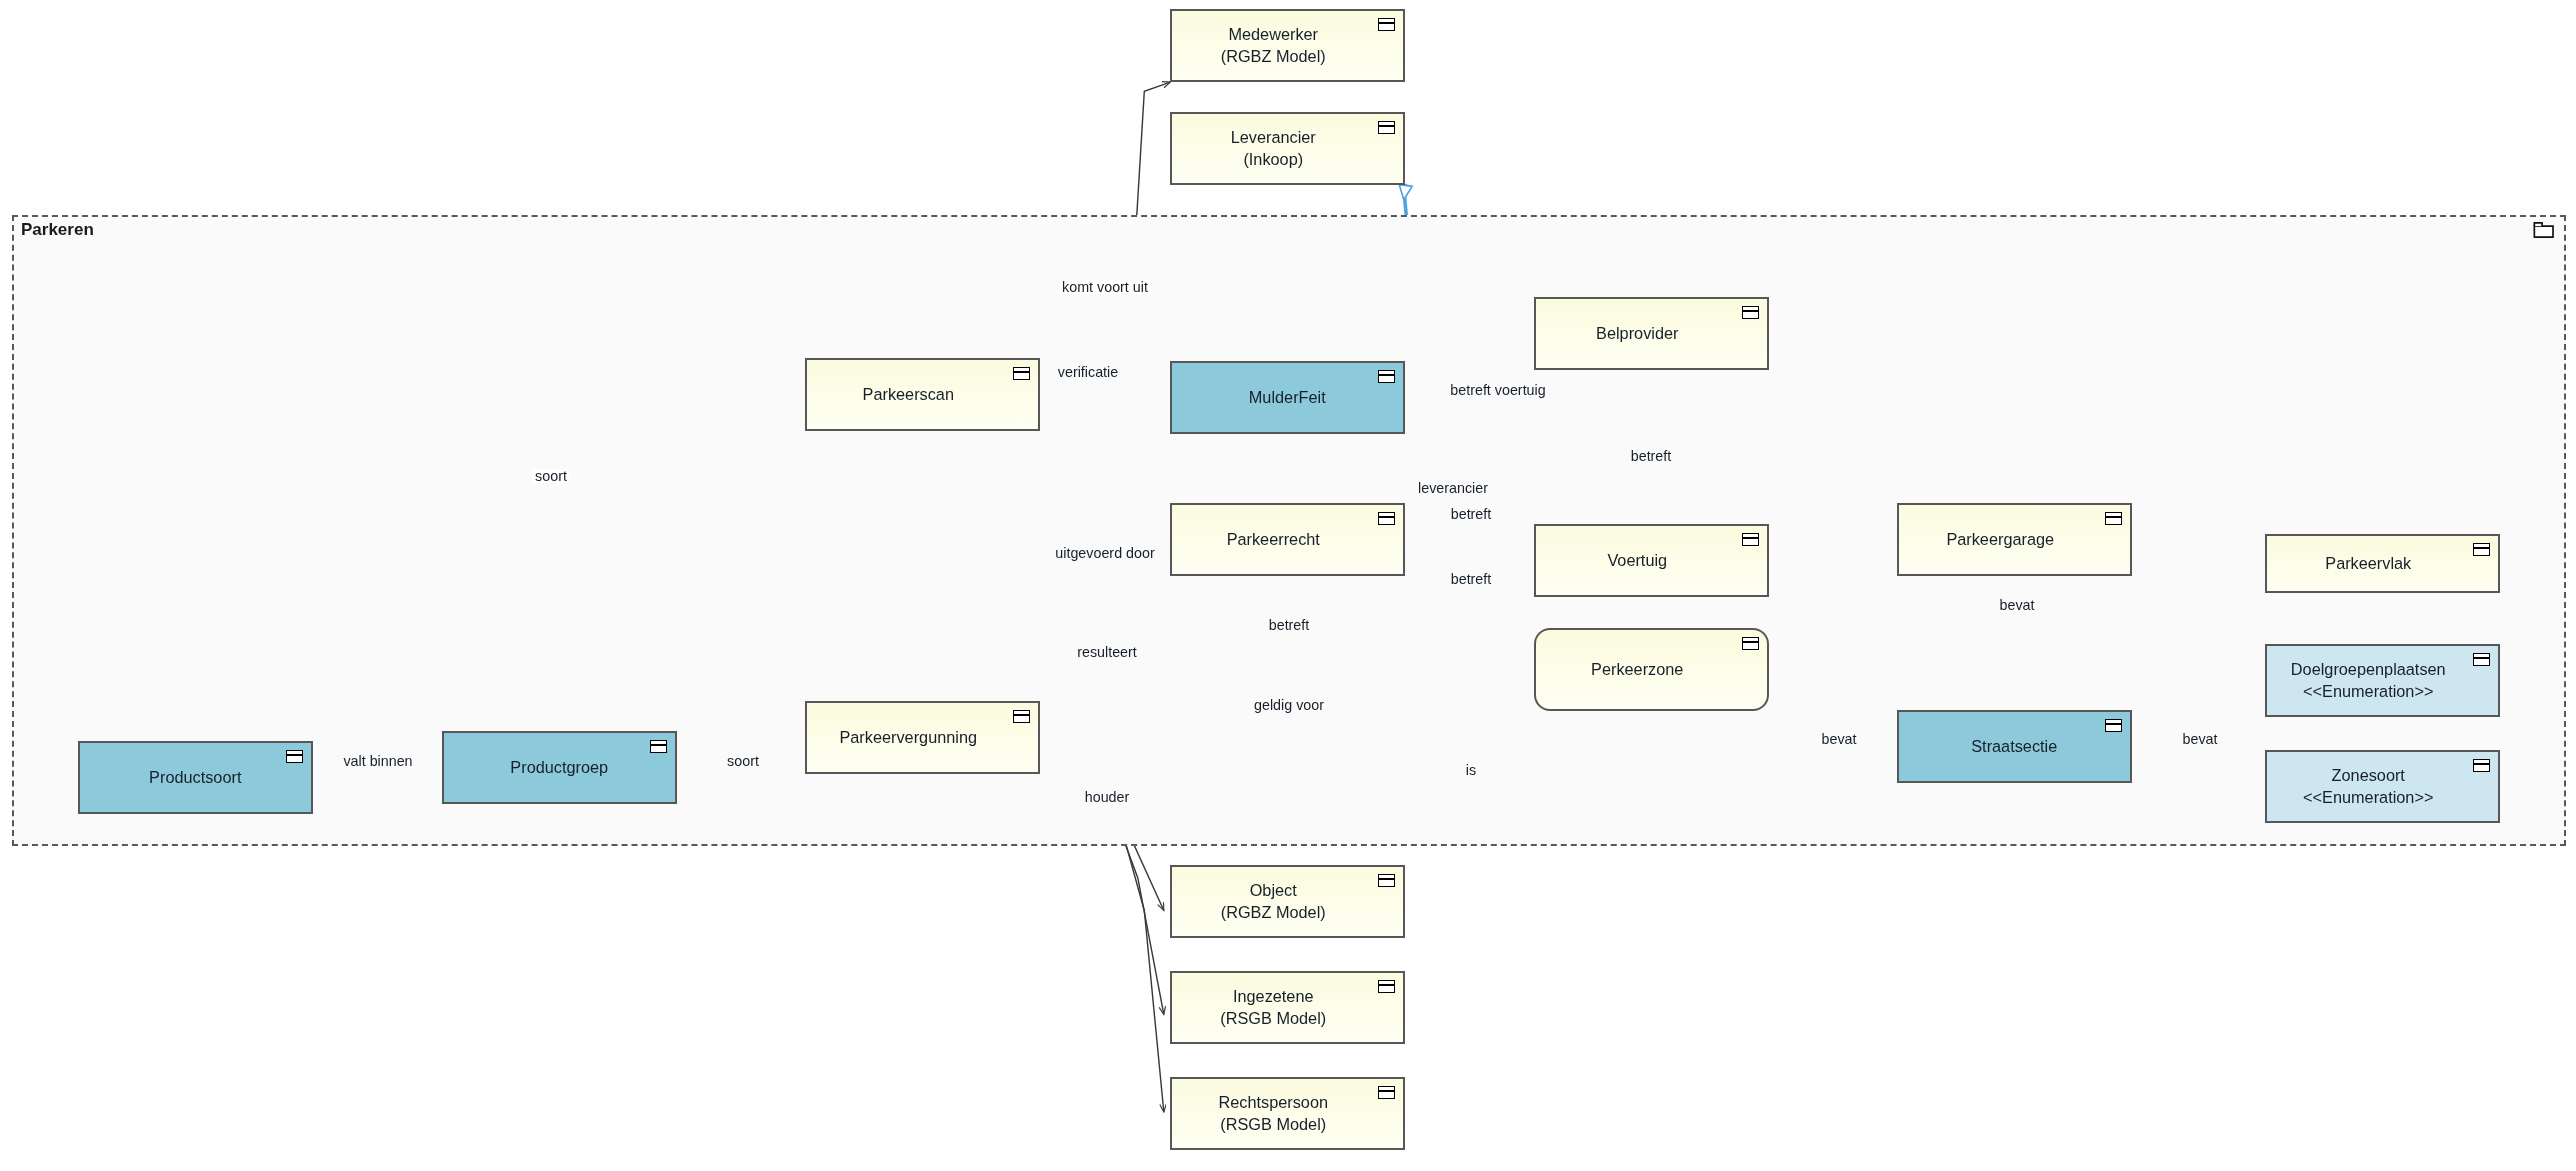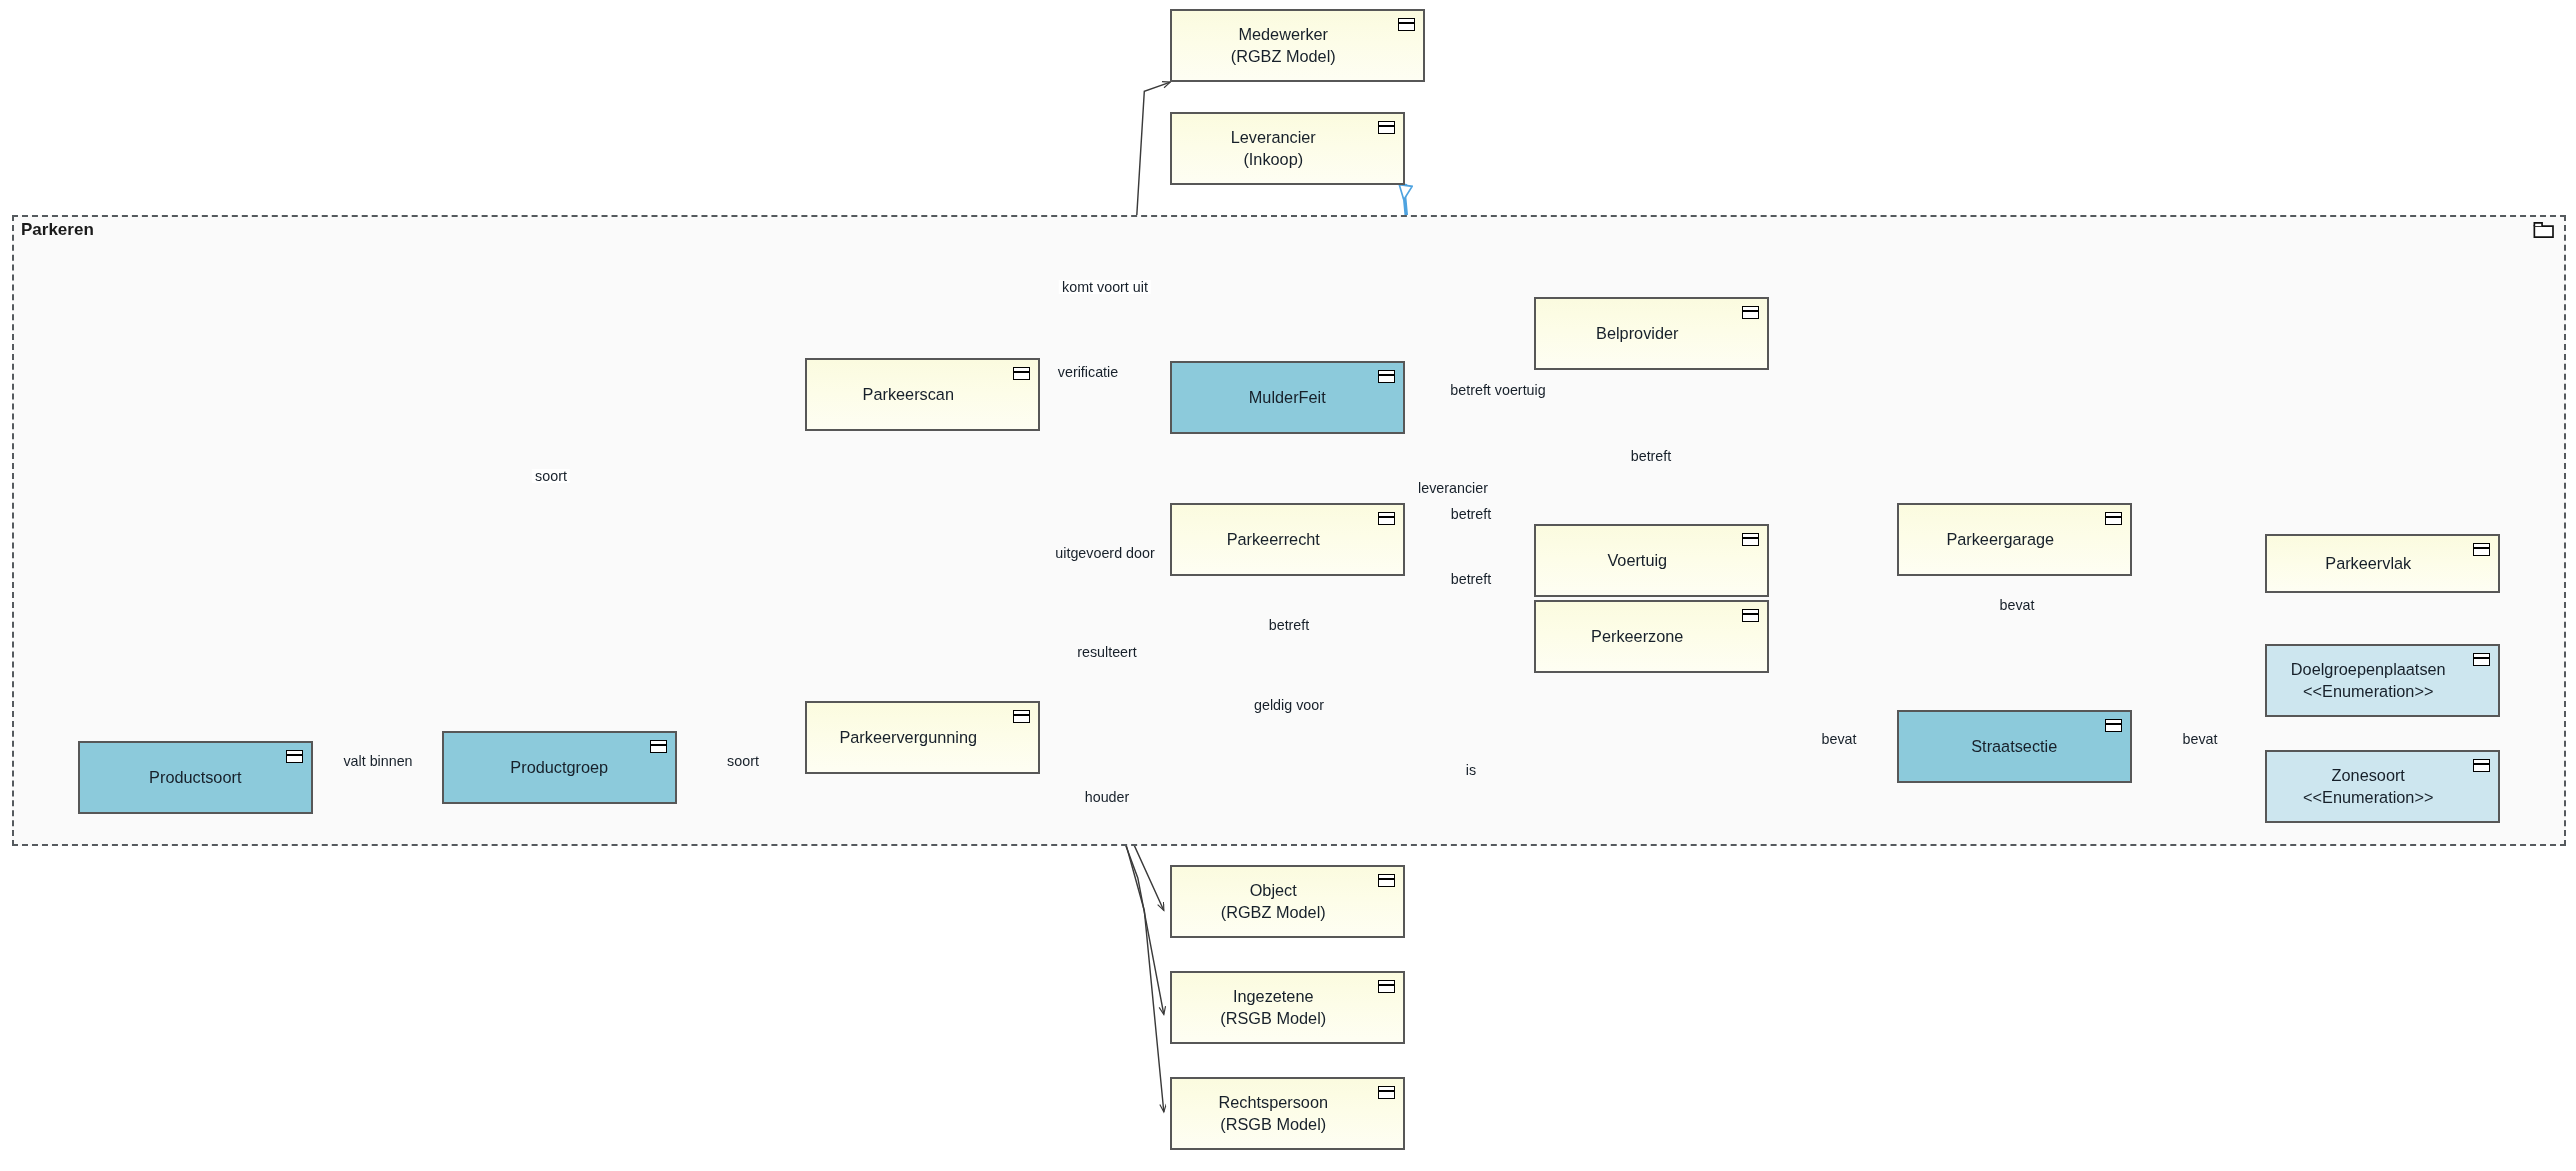--- a/index.html
+++ b/index.html
@@ -164,21 +164,21 @@
   </svg>
 
   <div class="package" style="left:11.7px; top:215px; width:2554px; height:631px;">
   </div>
   <div class="package-title" style="left:21px; top:220px;">Parkeren</div>
   <svg class="package-icon" style="left:2533px; top:221px;" width="22" height="18" viewBox="0 0 34 28">
     <path d="M2,8 L2,25 L31,25 L31,8 Z" fill="#ffffff" stroke="#111" stroke-width="2.6"></path>
     <path d="M2,8 L2,3 L14,3 L14,8" fill="#ffffff" stroke="#111" stroke-width="2.6"></path>
   </svg>
 
-  <div class="uml-class yellow" style="left:1170px; top:9px; width:255px; height:73px;">
+  <div class="uml-class yellow" style="left:1170px; top:9px; width:235px; height:73px;">
     <span class="class-icon"></span>
     <span class="class-label">Medewerker
 (RGBZ Model)</span>
   </div>
 
   <div class="uml-class yellow" style="left:1170px; top:112px; width:235px; height:73px;">
     <span class="class-icon"></span>
     <span class="class-label">Leverancier
 (Inkoop)</span>
   </div>
@@ -202,21 +202,21 @@
   <div class="uml-class yellow" style="left:1170px; top:503px; width:235px; height:73px;">
     <span class="class-icon"></span>
     <span class="class-label">Parkeerrecht</span>
   </div>
 
   <div class="uml-class yellow" style="left:1534px; top:524px; width:235px; height:73px;">
     <span class="class-icon"></span>
     <span class="class-label">Voertuig</span>
   </div>
 
-  <div class="uml-class yellow" style="left:1534px; top:600px; width:235px; height:73px;">
+  <div class="uml-class yellow" style="left:1534px; top:628px; width:235px; height:83px;border-radius:16px;">
     <span class="class-icon"></span>
     <span class="class-label">Perkeerzone</span>
   </div>
 
   <div class="uml-class yellow" style="left:1897px; top:503px; width:235px; height:73px;">
     <span class="class-icon"></span>
     <span class="class-label">Parkeergarage</span>
   </div>
 
   <div class="uml-class yellow" style="left:2265px; top:534px; width:235px; height:59px;">

